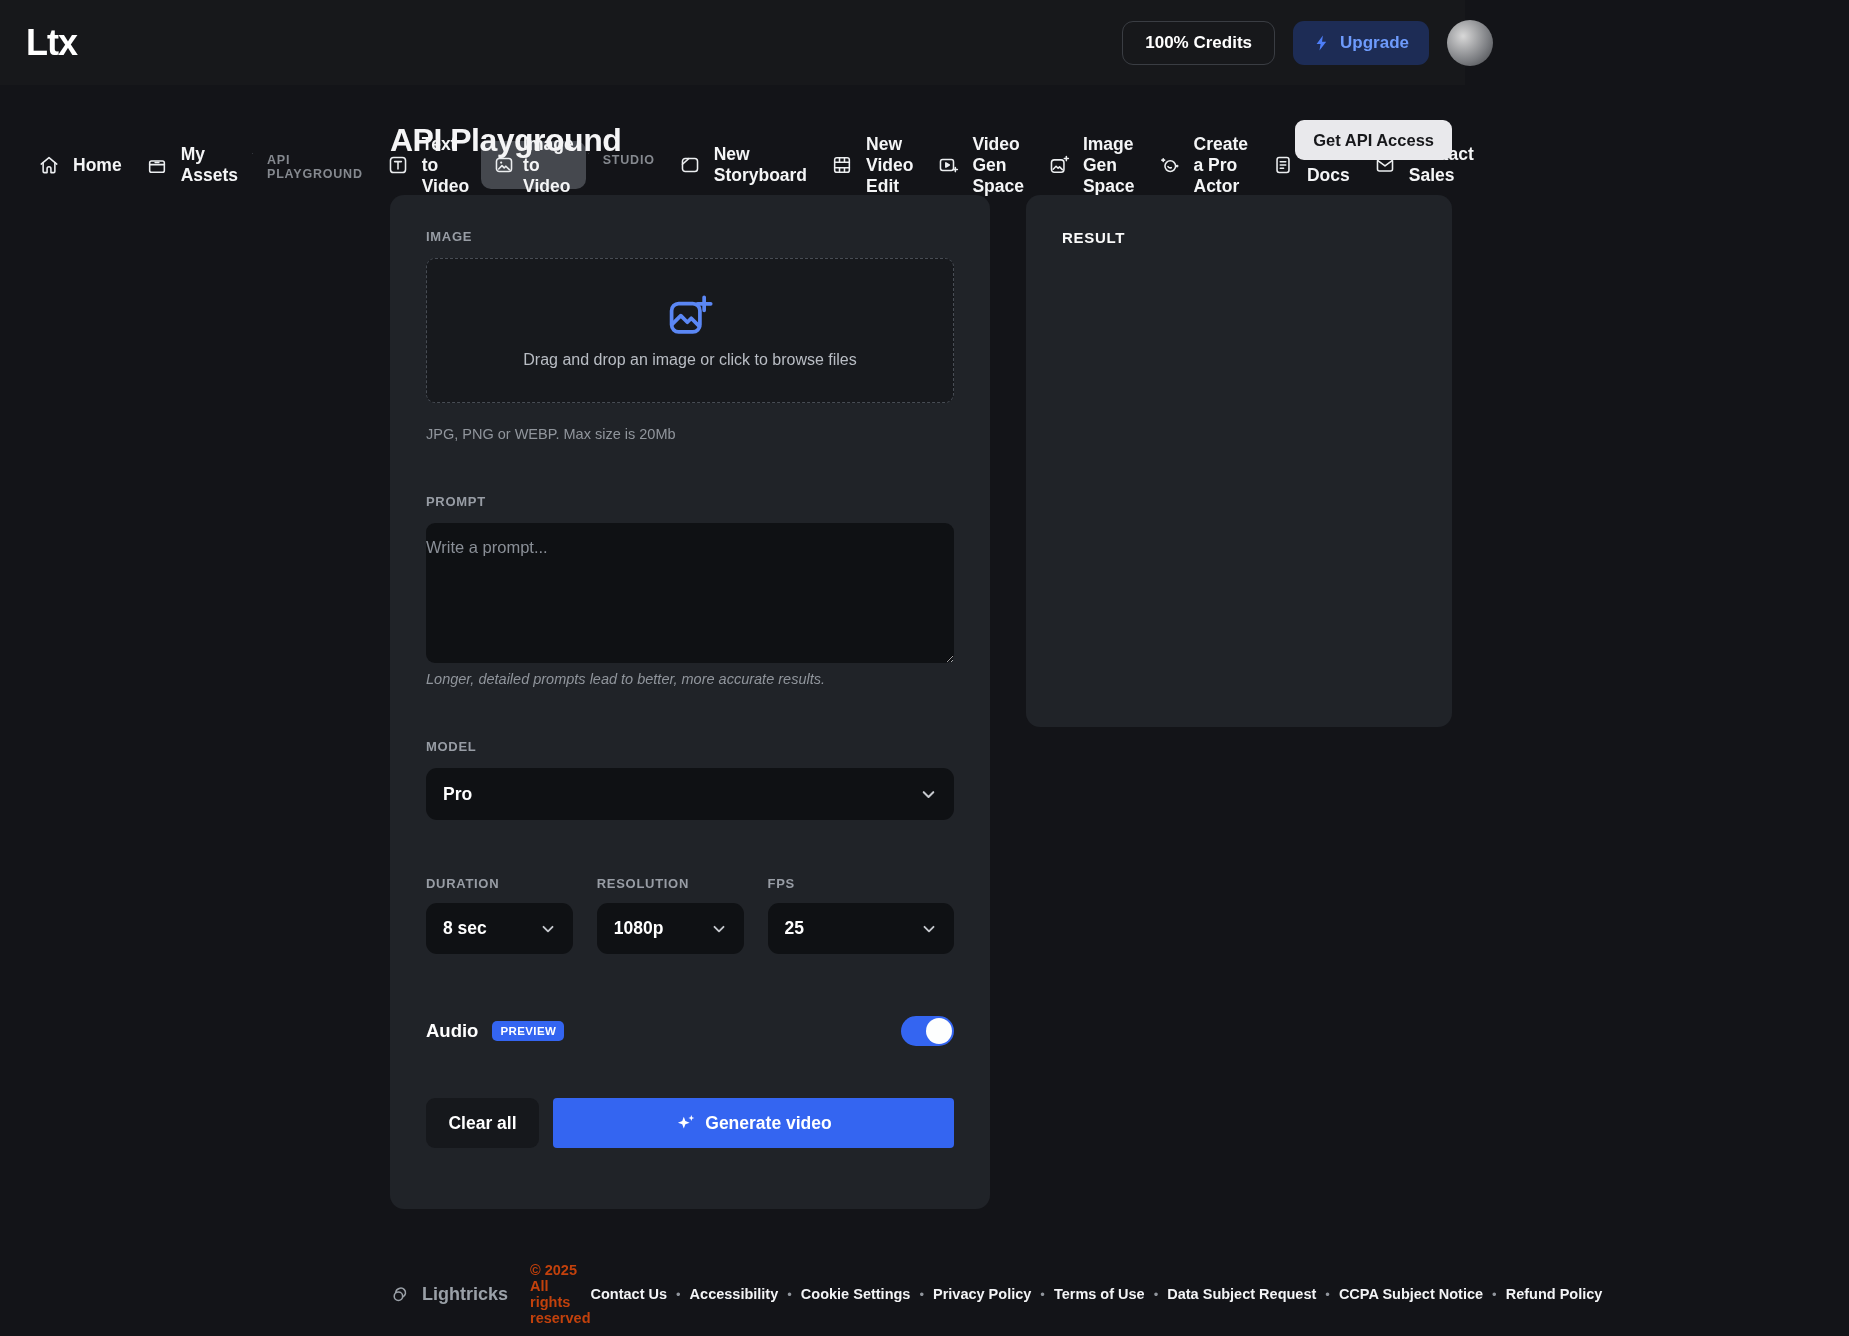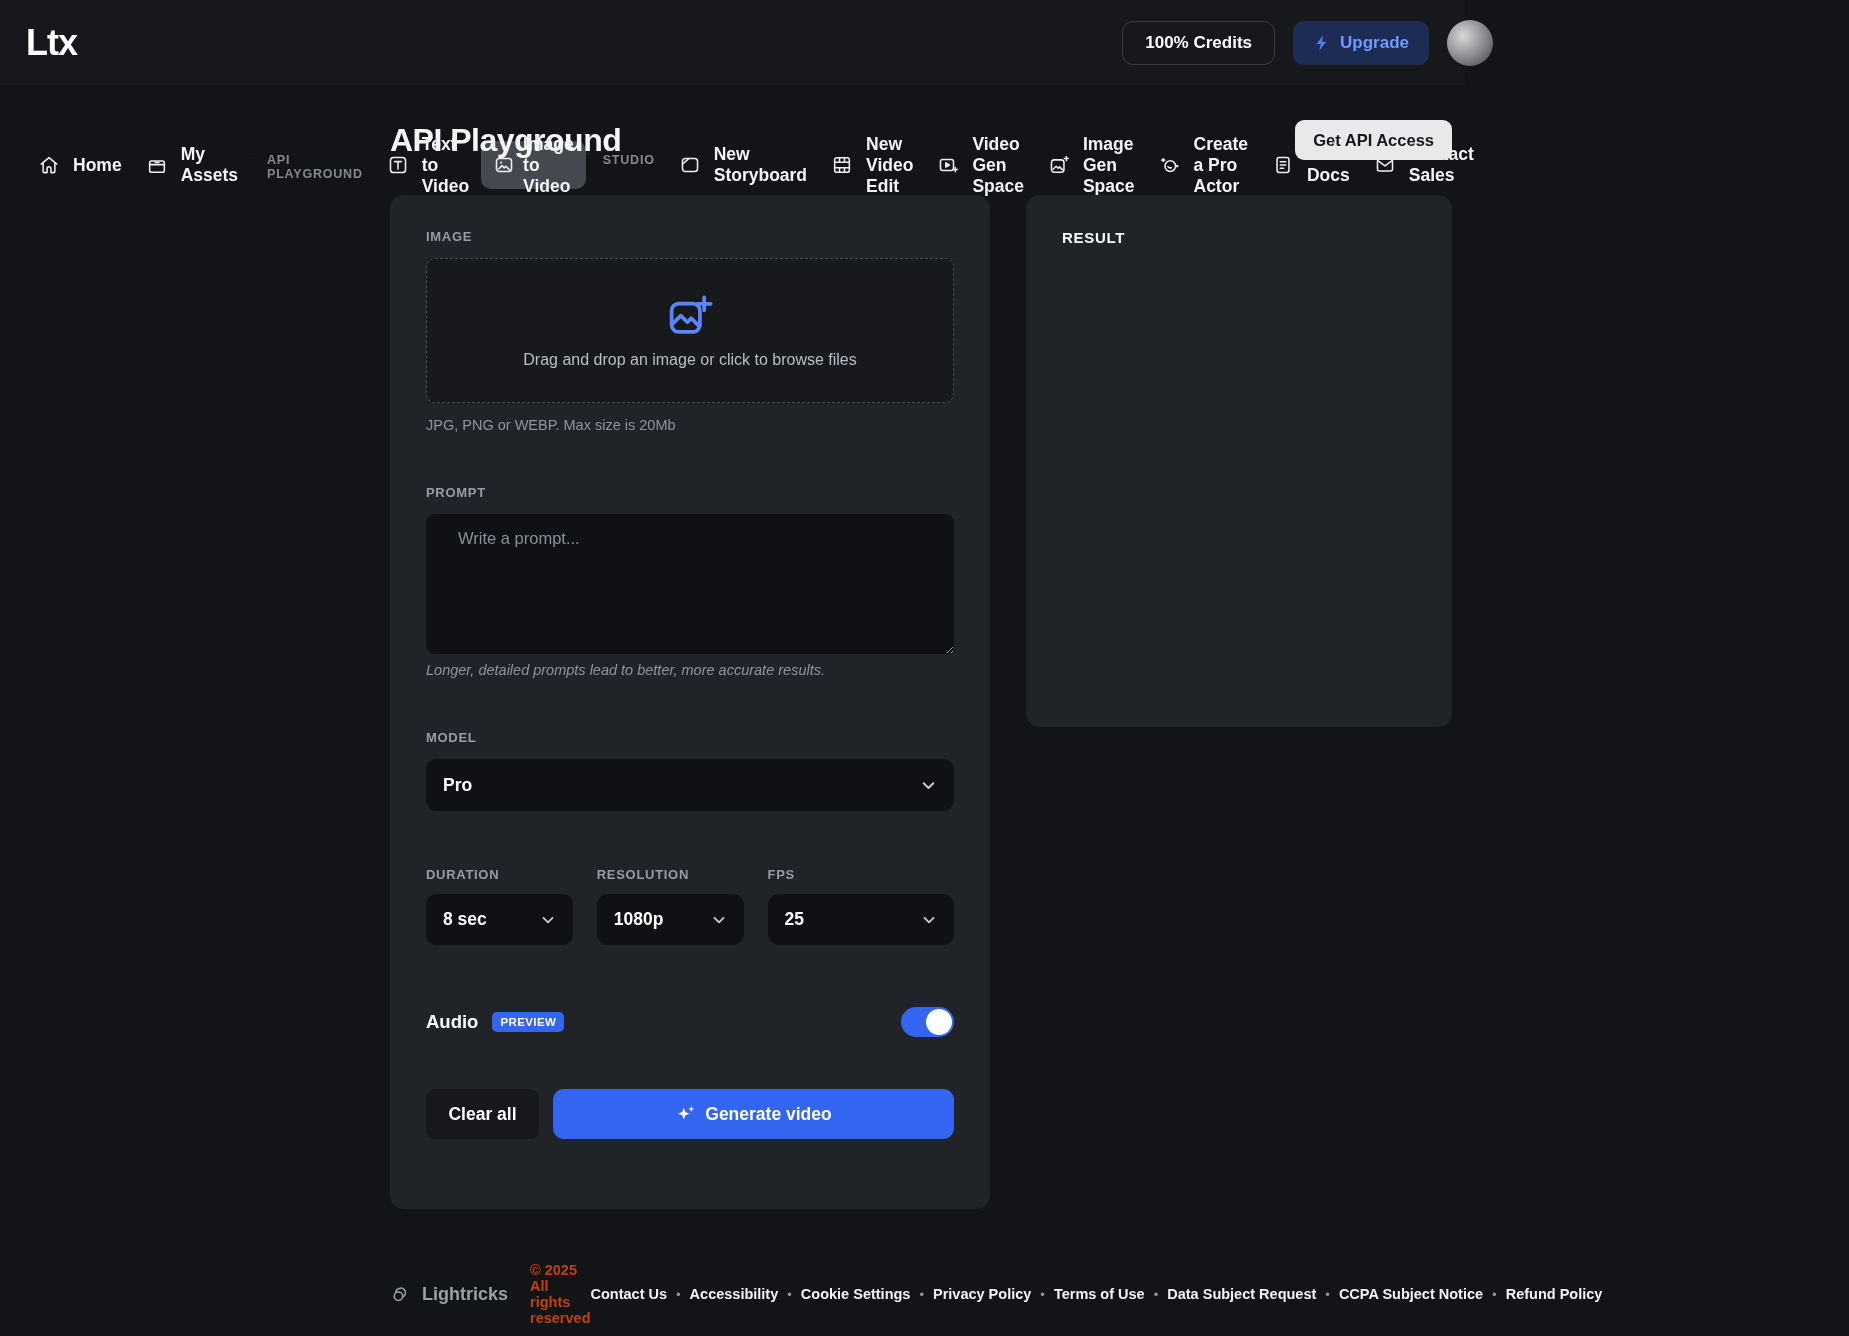--- a/index.html
+++ b/index.html
@@ -79,28 +79,28 @@
   .result-label { font-size:15px; font-weight:800; color:#fafafa; letter-spacing:.7px; }
 
   
   .dropzone {
     margin-top:14px; height:145px; border-radius:9px;
     border:1px dashed #474c54; background:#17191d;
     display:flex; flex-direction:column; align-items:center; justify-content:center;
     gap:12px; cursor:pointer;
   }
   .dropzone-text { font-size:16px; color:#b9bdc4; }
-  .hint { margin-top:14px; font-size:14.5px; color:#90959c; }
+  .hint { margin-top:23px; font-size:14.5px; color:#90959c; }
 
   
   .prompt-label { margin-top:52px; }
   .prompt-area {
     margin-top:14px; width:100%; height:140px; resize:both;
     background:#0f1114; border:none; border-radius:9px;
-    padding:15px 32px; color:#e8e9ec; font-size:16.5px;
+    padding:15px 0; color:#e8e9ec; font-size:16.5px;
     font-family:inherit; outline:none;
   }
   .prompt-area::placeholder { color:#8a8f97; }
   .prompt-hint { margin-top:4px;font-style:italic; }
 
   
   .model-label { margin-top:52px; }
   .select {
     margin-top:14px; height:52px; background:#0f1114; border-radius:11px;
     display:flex; align-items:center; justify-content:space-between;
@@ -131,21 +131,21 @@
   }
 
   
   .actions-row { margin-top:52px; display:flex; gap:14px; }
   .clear-btn {
     width:113px; height:50px; border:none; border-radius:9px;
     background:#16181c; color:#fff; font-weight:700; font-size:17.5px;
     font-family:inherit; cursor:pointer;
   }
   .generate-btn {
-    flex:1; height:50px; border:none; border-radius:11px;
+    flex:1; height:50px; border:none; border-radius:4px;
     background:#3465f1; color:#fff; font-weight:700; font-size:17.5px;
     display:flex; align-items:center; justify-content:center; gap:8px;
     font-family:inherit; cursor:pointer;
   }
 
   
   .footer {
     margin-top:auto; display:flex; align-items:center;
     padding:0 26px 14px 0; height:46px;
   }

